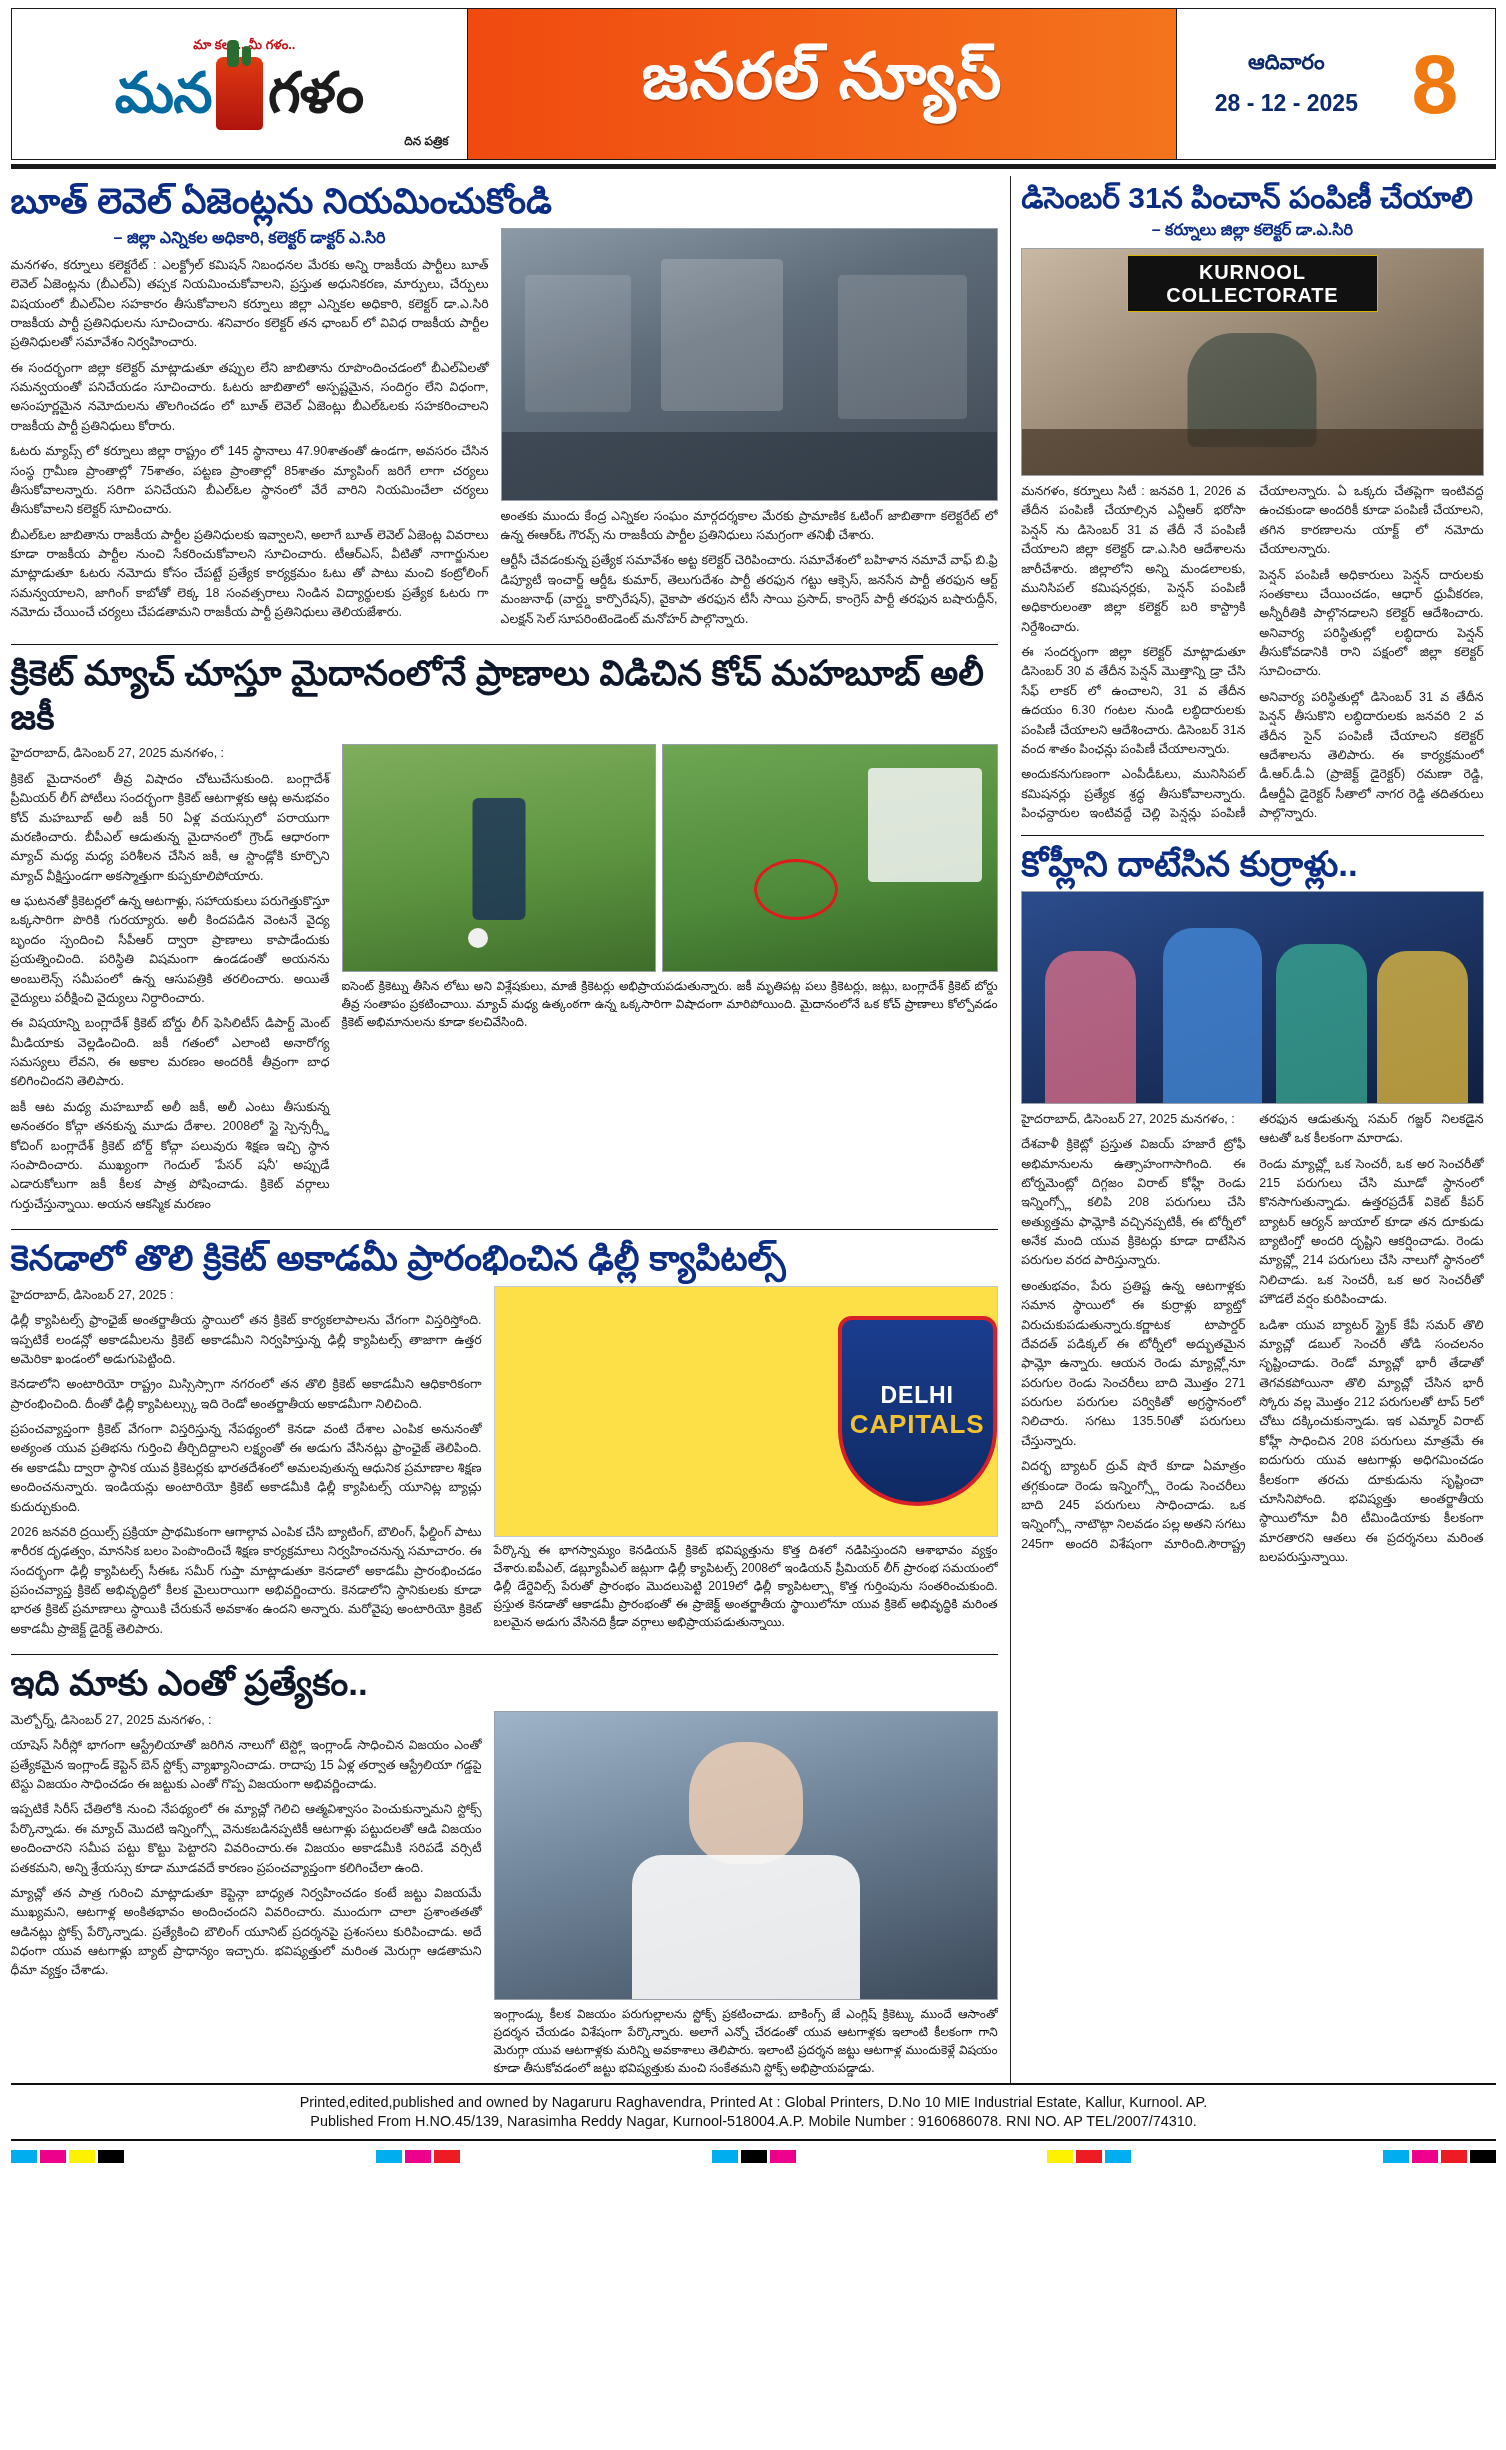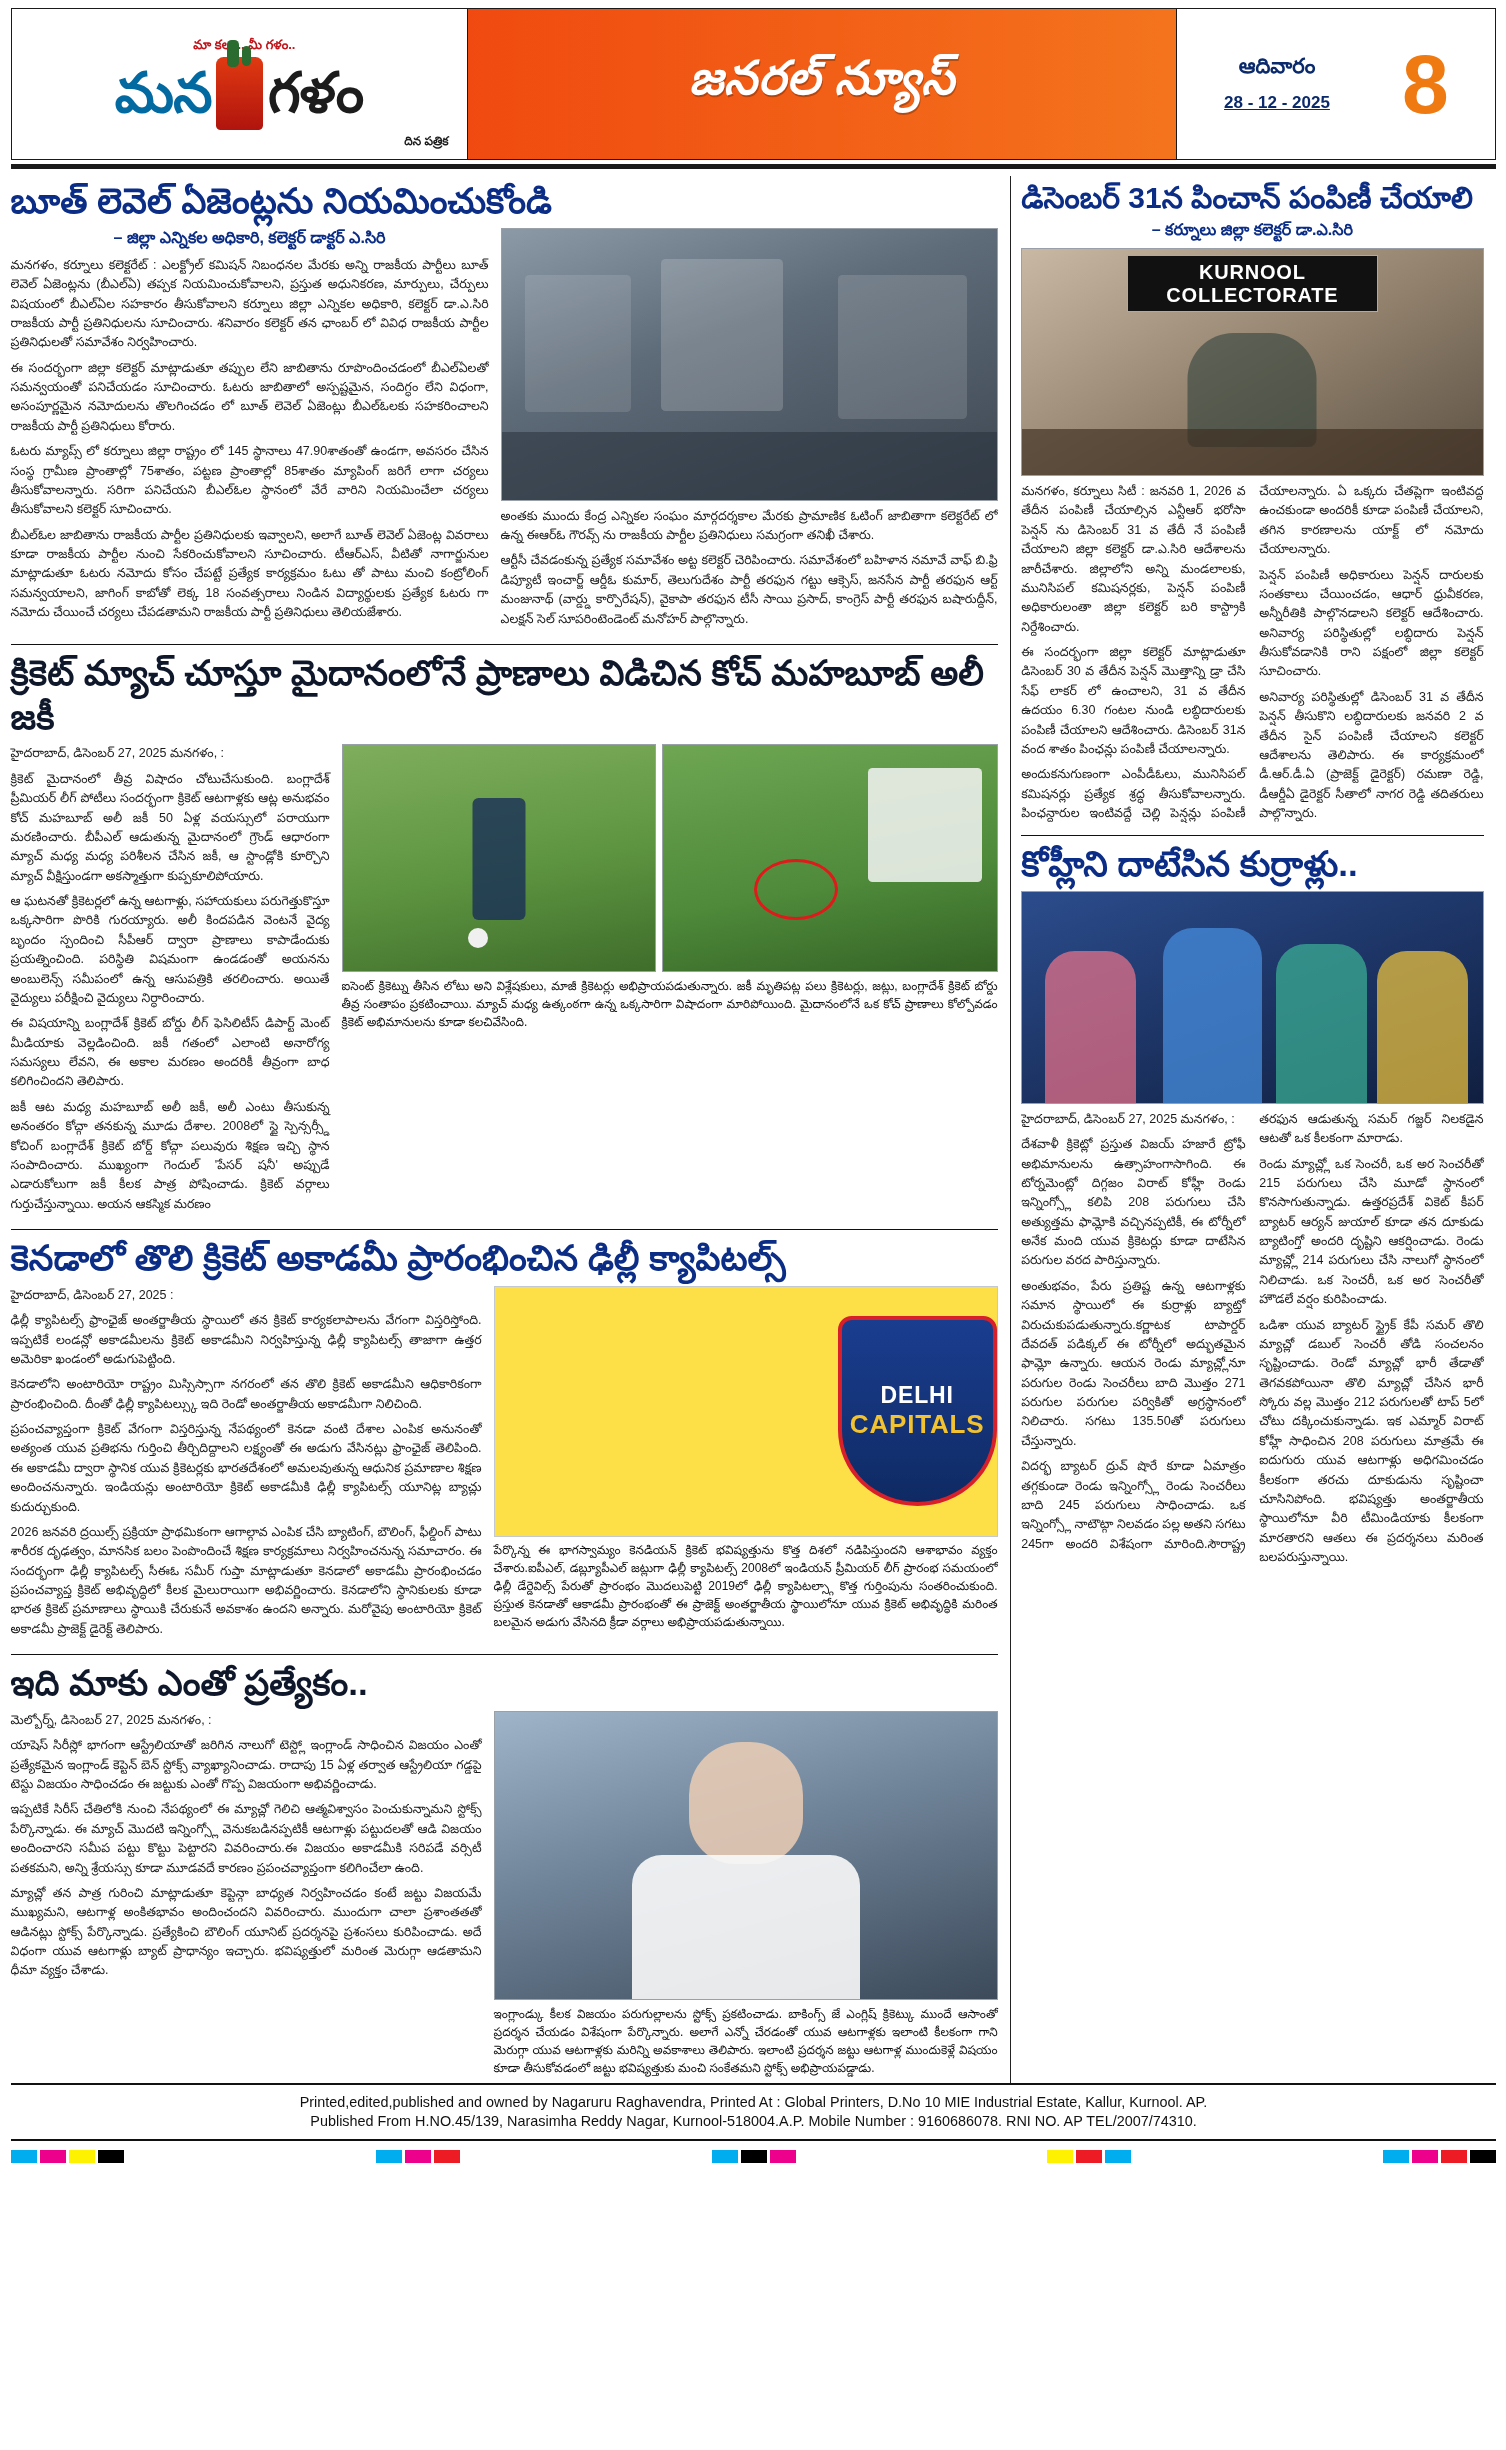--- a/index.html
+++ b/index.html
@@ -85,42 +85,41 @@
     font-weight:bold;
   }
   .mast-center {
     flex:1;
     background:linear-gradient(90deg,#f04a10,#f4741d);
     display:flex;
     align-items:center;
     justify-content:center;
   }
   .mast-center span {
-    font-size:47px;
+    font-size:64px;
     color:#fff;
     font-weight:bold;
     letter-spacing:0.8px;
     text-shadow:0.8px 1.5px 0 rgba(0,0,0,.25);
-    font-style:italic;
   }
   .mast-right {
     width:319px;
     background:#fff;
     border-left:1.5px solid #1a1a1a;
     display:flex;
     align-items:center;
     justify-content:space-around;
     padding:0 10.6px;
   }
   .mast-date {
     text-align:center;
     color:#0a2a6b;
   }
   .mast-day { font-size:21px; font-weight:bold; margin-bottom:10.6px;}
-  .mast-dnum { font-size:17px; font-weight:bold;text-decoration:underline; }
+  .mast-dnum { font-size:23px; font-weight:bold; }
   .page-num {
     font-size:84px;
     font-weight:bold;
     color:#f07a12;
     line-height:1;
   }
   .rule-thick { height:4.6px; background:#1a1a1a; margin:4.6px 0 7.6px; }
 
   
   .body-wrap { display:flex; gap:12px; }

